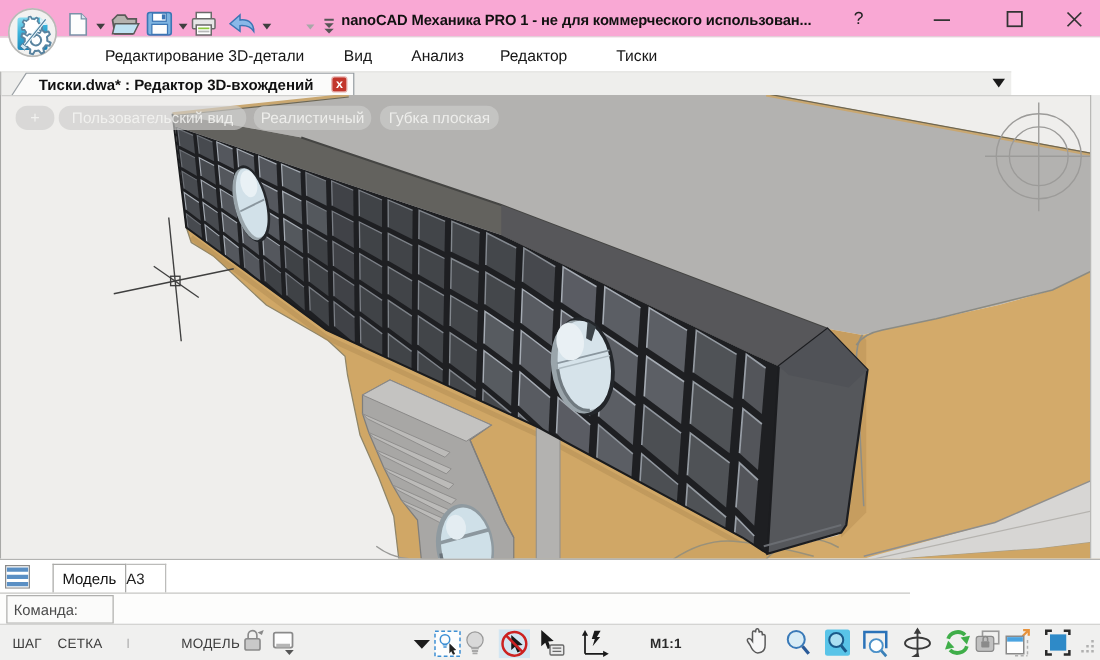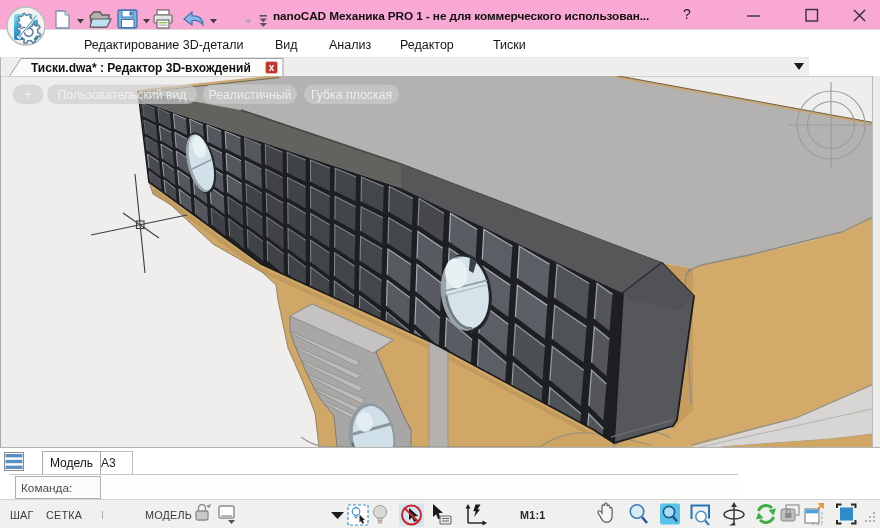--- a/index.html
+++ b/index.html
@@ -11,21 +11,21 @@
 #qm{left:683px;top:6px;font-size:14px;color:#222;}
 #menubar{left:16px;top:30px;width:880px;height:27px;background:#fff;font-size:12.5px;color:#161616;}
 .mi{position:absolute;top:8px;}
 #tabbar{left:0;top:57px;width:809px;height:19px;background:#eeeeec;border-top:1px solid #e3e3e1;border-left:1px solid #b5b5b3;}
 #closex{position:absolute;left:264px;top:3px;width:13px;height:13px;background:#c2352b;border-radius:2.5px;
   color:#fff;font-size:10px;line-height:12px;text-align:center;font-weight:bold;border:1px solid #e6b0ac;}
 #tabdrop{position:absolute;right:5px;top:5px;width:0;height:0;border-left:5.5px solid transparent;border-right:5.5px solid transparent;border-top:7px solid #1a1a1a;}
 #viewport{left:0;top:76px;width:880px;height:371px;border-left:1px solid #a8a8a6;}
 #vscroll{left:872px;top:76px;width:8px;height:371px;background:#ececeb;border-left:1px solid #b9b9b7;}
 #bottomtabs{left:0;top:447px;width:880px;height:27px;background:#fff;border-top:1px solid #b3b3b1;font-size:12px;}
-#cmdrow{left:0;top:474px;width:728px;height:25px;background:#fdfdfc;border-top:1px solid #c6c6c4;margin-left:10px;}
+#cmdrow{left:0;top:474px;width:728px;height:25px;background:#fdfdfc;border-top:1px solid #c6c6c4;}
 #cmdcell{position:absolute;left:5px;top:1px;width:86px;height:23px;background:#fbfbfa;border:1px solid #b0b0ae;
   font-size:11.8px;color:#4c4c4c;padding:4px 0 0 5px;}
 #statusbar{left:0;top:499px;width:880px;height:29px;background:#f0f0ef;border-top:1px solid #d4d4d2;
   font-size:10.8px;color:#3c3c3c;}
 .sbt{position:absolute;top:9px;letter-spacing:0.2px;}
 text{font-family:"Liberation Sans",sans-serif;}
 </style></head>
 <body>
 <div id="app">
 

